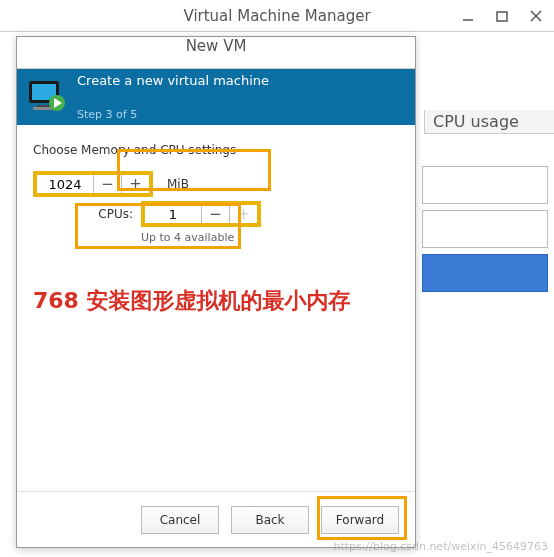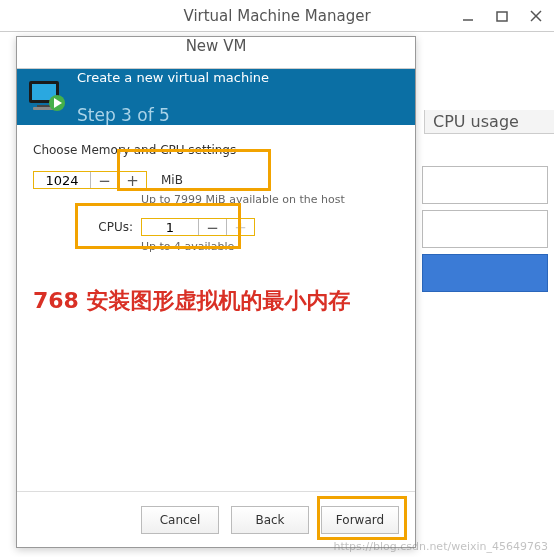--- a/index.html
+++ b/index.html
@@ -17,28 +17,28 @@
 .bg-cell.c2 { top: 210px; }
 .bg-cell.sel { top: 254px; background: #3b7bd6; border-color: #2a66bb; }
 
 
 .dialog { position: absolute; top: 36px; left: 16px; width: 400px; height: 512px; background: #fff; border: 1px solid #999; box-shadow: 0 2px 8px rgba(0,0,0,0.2); display: flex; flex-direction: column; }
 .dlg-titlebar { height: 32px; display: flex; align-items: flex-start; justify-content: center; font-size: 15px; color: #555; border-bottom: 1px solid #ccc; }
 .dlg-banner { background: #0b6fa4; color: #fff; height: 56px; display: flex; align-items: center; padding: 6px 10px; gap: 10px; }
 .dlg-banner-icon { width: 40px; height: 40px; position: relative; }
 .dlg-banner-text { display: flex; flex-direction: column; gap: 20px; }
 .dlg-banner-title { font-size: 13px; }
-.dlg-banner-step { font-size: 17px; color: #a9d3e8; }
+.dlg-banner-step { font-size: 11px; color: #a9d3e8; }
 
 .dlg-body { flex: 1; padding: 18px 16px 6px 16px; position: relative; font-size: 12px; color: #333; }
 .section-label { margin-bottom: 14px; }
 
 .form-row { display: flex; align-items: center; gap: 8px; margin-bottom: 4px; }
 .form-row .lab { width: 100px; text-align: right; }
-.spinner { display: inline-flex; border: 1px solid #eab308; height: 18px; }
+.spinner { display: inline-flex; border: 4px solid #eab308; height: 26px; }
 .spinner input { width: 56px; border: none; outline: none; text-align: center; font-size: 13px; }
 .spinner button { width: 28px; border: none; border-left: 1px solid #bbb; background: #fff; font-size: 15px; color: #555; cursor: pointer; }
 .spinner button:disabled { color: #ccc; cursor: default; }
 .unit { margin-left: 6px; }
 .hint { font-size: 11px; color: #666; margin-left: 108px; margin-bottom: 12px; }
 
 
 .hl { position: absolute; border: 3px solid #f2a300; pointer-events: none; }
 
 
@@ -109,21 +109,20 @@
     <div class="section-label">Choose Memory and CPU settings</div>
 
     <div class="form-row">
       <div class="spinner">
         <input type="text" value="1024" style="">
         <button>−</button>
         <button>+</button>
       </div>
       <span class="unit">MiB</span>
     </div>
-    <div class="hint">Up to 7999 MiB available on the host</div>
 
     <div class="form-row">
       <div class="lab">CPUs:</div>
       <div class="spinner">
         <input type="text" value="1" style="">
         <button>−</button>
         <button disabled="">+</button>
       </div>
     </div>
     <div class="hint">Up to 4 available</div>

